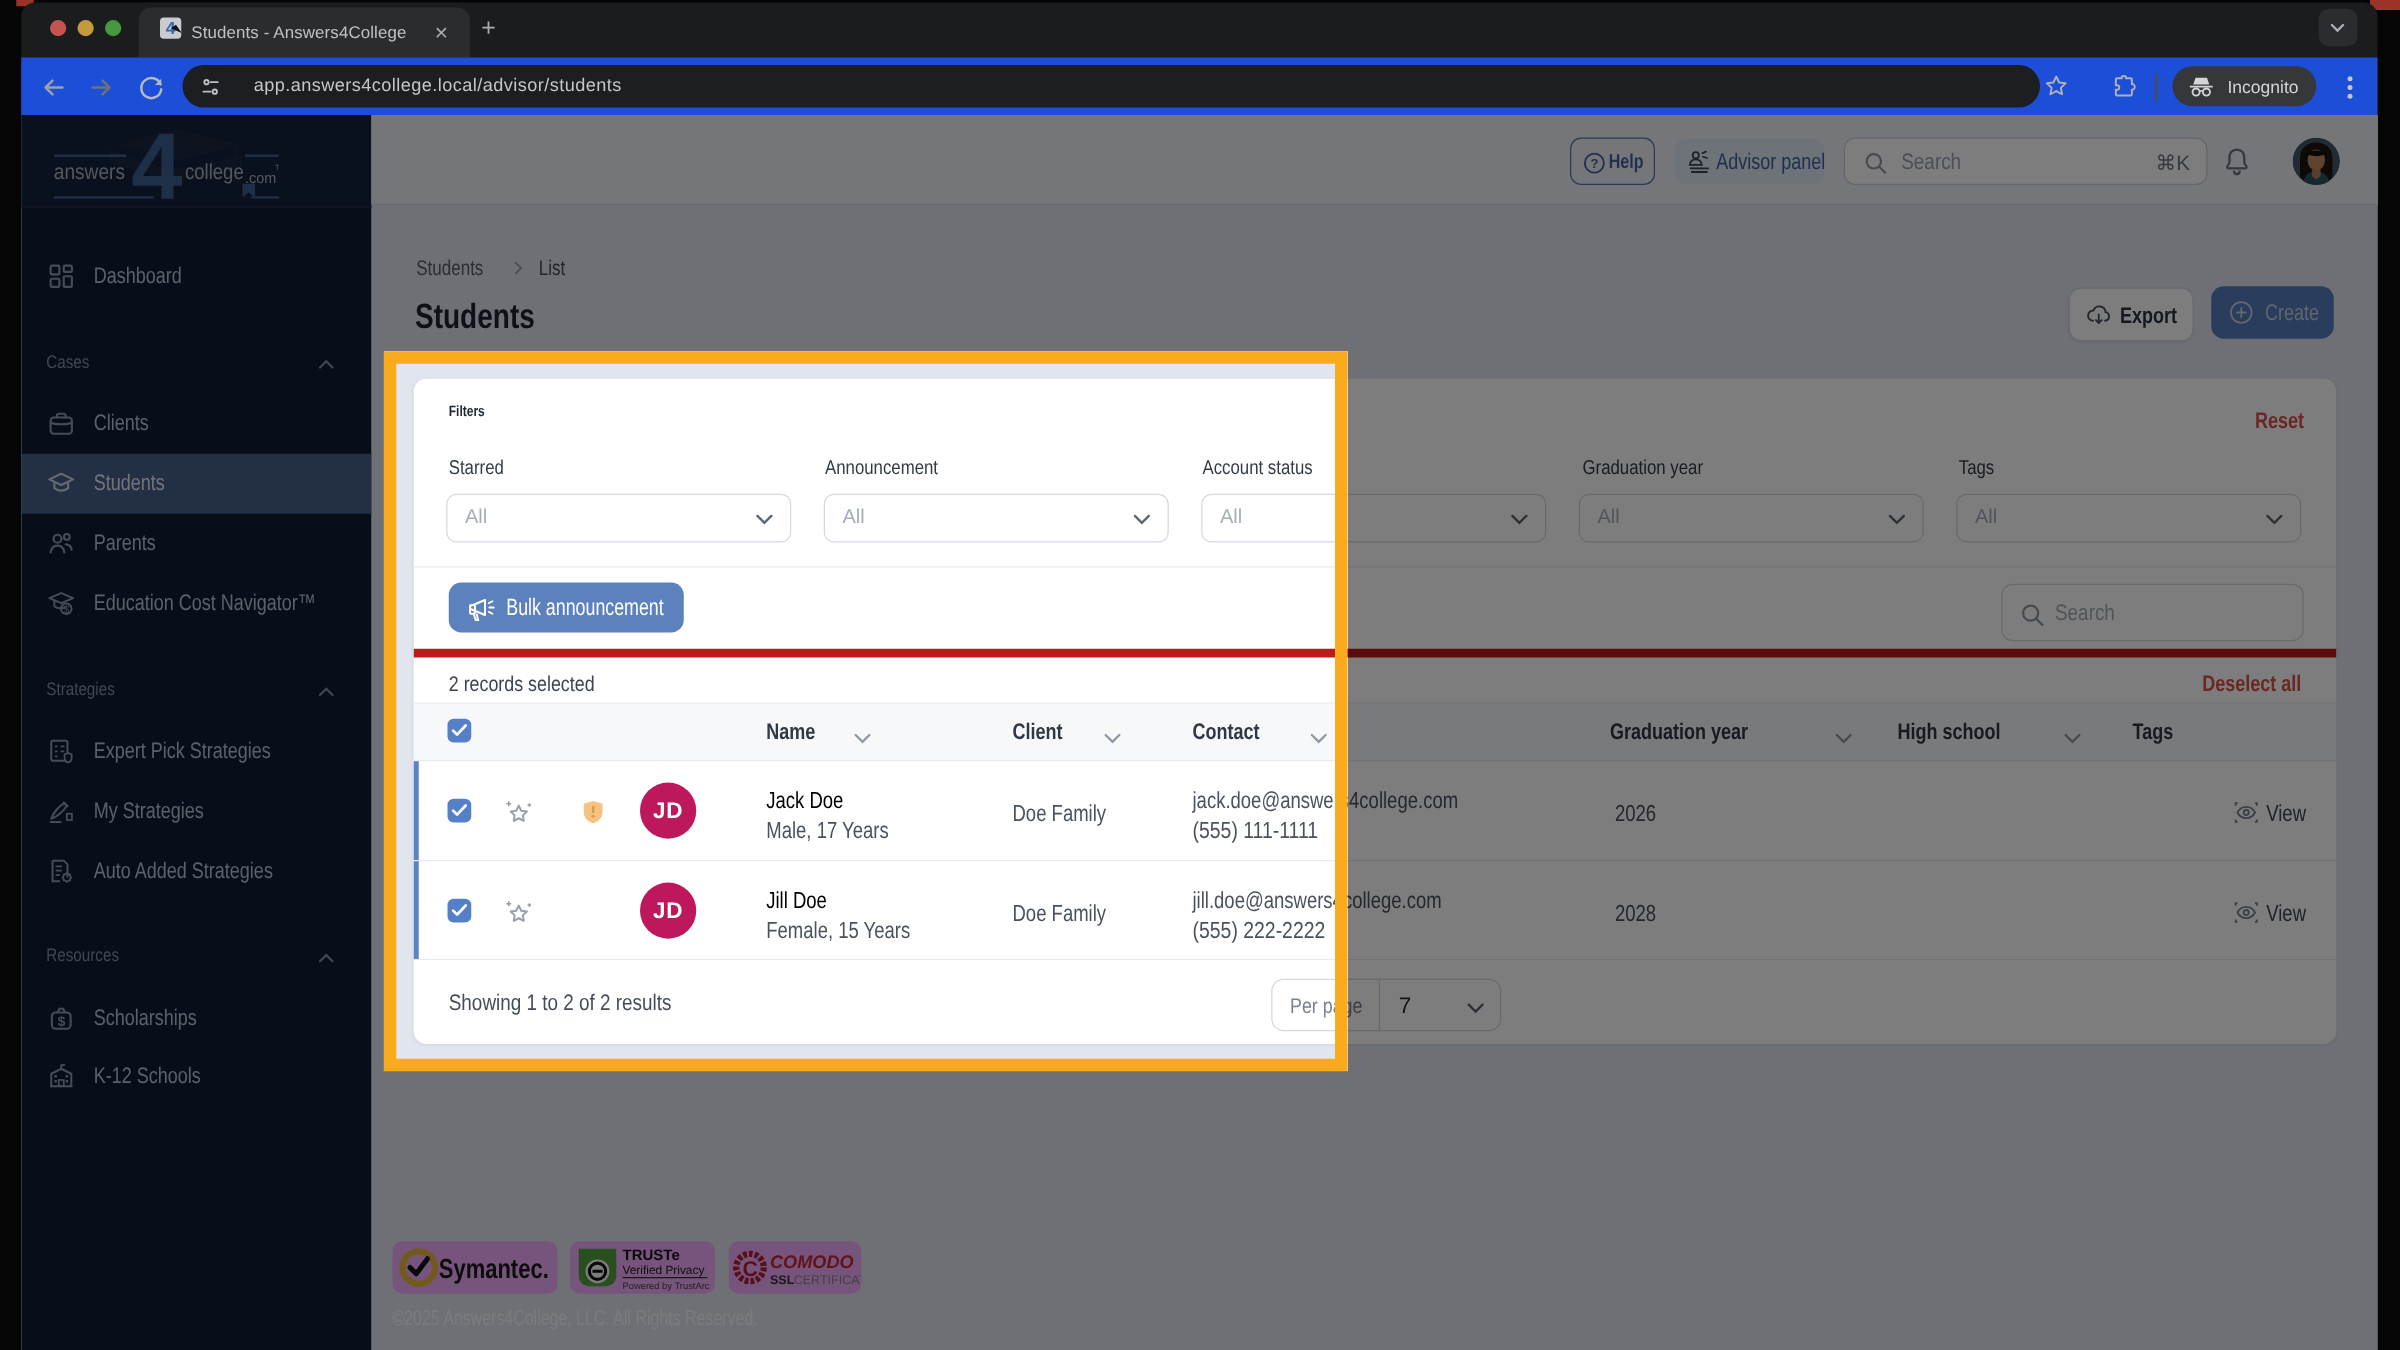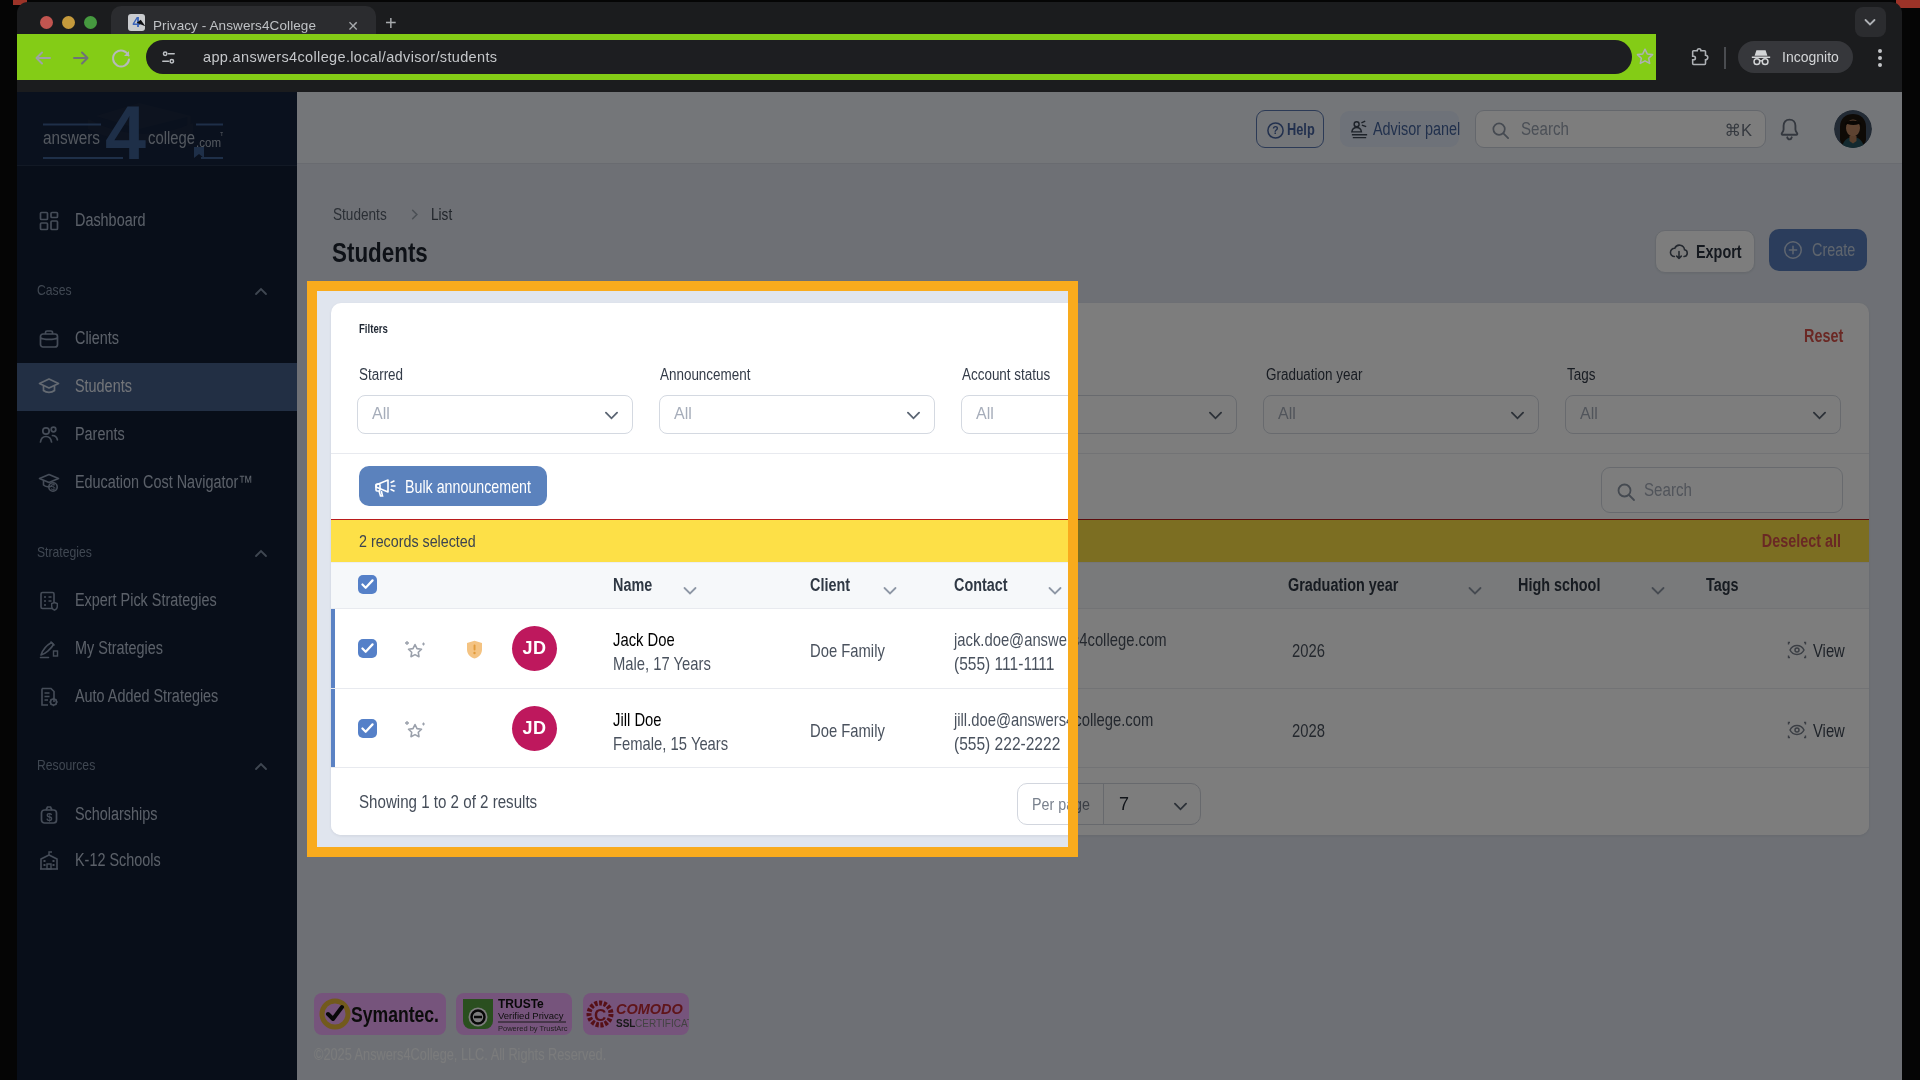--- a/index.html
+++ b/index.html
@@ -23,21 +23,21 @@
   #tab { left:94px; top:4px; width:265px; height:40px; background:#2b2c2f; border-radius:10px 10px 0 0; }
   .fav { left:17px; top:8px; width:17px; height:17px; background:#c9cbce; border-radius:3px;
      color:#3a63b8; font-size:14px; font-weight:bold; text-align:center; line-height:17px; }
   .favcur { left:26px; top:16px; width:0; height:0; border-left:8px solid #101114; border-bottom:5px solid transparent; transform:rotate(55deg); }
   .tabtitle { left:42px; top:12px; font-size:13.5px; color:#bfc2c5; letter-spacing:.1px; }
   .tabx { left:233px; top:11px; width:18px; height:18px; color:#a7aaad; font-size:14px; text-align:center; line-height:18px; }
   .newtab { left:368px; top:12px; color:#a7aaad; font-size:20px; font-weight:300; line-height:18px; }
   .chevpill { left:1838px; top:5px; width:31px; height:30px; background:#2b2c2f; border-radius:8px; }
   .chevpill svg { position:absolute; left:8px; top:8px; }
   
-  #toolbar { left:0; top:32px; width:1639px; height:46px; background:#84cc16; }
+  #toolbar { left:0; top:44px; width:1885px; height:46px; background:#1d4ed8; }
   .tbico { top:12px; }
   #urlpill { left:129px; top:6px; width:1486px; height:34px; background:#1d1e21; border-radius:17px; }
   .urltext { left:57px; top:9px; font-size:14.5px; color:#c5c7ca; letter-spacing:.35px; }
   .incog { left:1721px; top:7px; width:115px; height:32px; background:#36373b; border-radius:16px; color:#d3d5d7; font-size:14px; }
   .incog span { position:absolute; left:44px; top:8px; }
   
   #viewport { left:0; top:90px; width:1885px; height:988px; overflow:hidden; background:#e0e5ee; }
   #pg { left:-17px; top:-92px; width:1920px; height:1082px; }
   
   #sidebar { left:17px; top:92px; width:280px; height:990px; background:#121e33; }
@@ -79,21 +79,21 @@
   .fsel { top:395px; width:276px; height:39px; border:1px solid #d4d9e1; border-radius:8px; }
   .fsel .all { position:absolute; left:14px; top:9px; font-size:16px; color:#a6adba; }
   .fsel svg { position:absolute; right:13px; top:13px; }
   .div1 { left:331px; top:453px; width:1538px; height:1px; background:#e8eaef; }
   .bulkbtn { left:359px; top:466px; width:188px; height:40px; background:#5b82bd; border-radius:10px; }
   .bulkbtn .bk { position:absolute; left:46px; top:10px; font-size:19px; color:#fff; }
   .bulkbtn svg { position:absolute; left:13px; top:8px; }
   .tsearch { left:1601px; top:467px; width:242px; height:46px; border:1px solid #d4d9e1; border-radius:9px; }
   .tsearch .ph { position:absolute; left:42px; top:12px; font-size:18px; color:#a6adba; }
   .tsearch svg { position:absolute; left:13px; top:13px; }
-  .selband { left:331px; top:519px; width:1538px; height:43px; background:#fde047; border-top:1px solid #b91c1c; }
+  .selband { left:331px; top:519px; width:1538px; height:43px; background:#ffffff; border-top:7px solid #b91c1c; }
   .selband .t1 { position:absolute; left:28px; top:12px; font-size:17px; color:#3c4450; }
   .selband .t2 { position:absolute; right:28px; top:11px; font-size:18px; font-weight:bold; color:#d9534a; }
   .thead { left:331px; top:562px; width:1538px; height:46px; background:#f6f8fa; border-top:1px solid #eceef2; }
   .th { position:absolute; top:12px; font-size:18px; font-weight:bold; color:#2f3844; }
   .cb { width:19px; height:19px; background:#5580c8; border-radius:5px; }
   .cb svg { position:absolute; left:3px; top:4px; }
   .trow { left:331px; width:1538px; height:79px; background:#fff; border-top:1px solid #e8eaef; }
   .accent { position:absolute; left:0; top:0; width:4px; height:79px; background:#5b82c4; }
   .stxt { font-size:18.5px; color:#000000; }
   .sub { font-size:18.5px; color:#4a525e; }
@@ -119,21 +119,21 @@
   <div class="abs redL"></div>
   <div class="abs redR"></div>
   <div class="abs" id="win">
 
     <div class="abs light l1"></div>
       <div class="abs light l2"></div>
       <div class="abs light l3"></div>
     <div class="abs" id="tab">
       <div class="abs fav">4</div>
       <div class="abs favcur"></div>
-      <div class="abs tabtitle">Privacy - Answers4College</div>
+      <div class="abs tabtitle">Students - Answers4College</div>
       <div class="abs tabx">✕</div>
     </div>
     <div class="abs newtab">+</div>
     <div class="abs chevpill">
         <svg width="14" height="14" viewBox="0 0 14 14">
           <path d="M2.5 5l4.5 4.5L11.5 5" stroke="#aeb1b5" stroke-width="1.8" fill="none" stroke-linecap="round"></path>
         </svg>
       </div>
 
     <div class="abs" id="toolbar">

